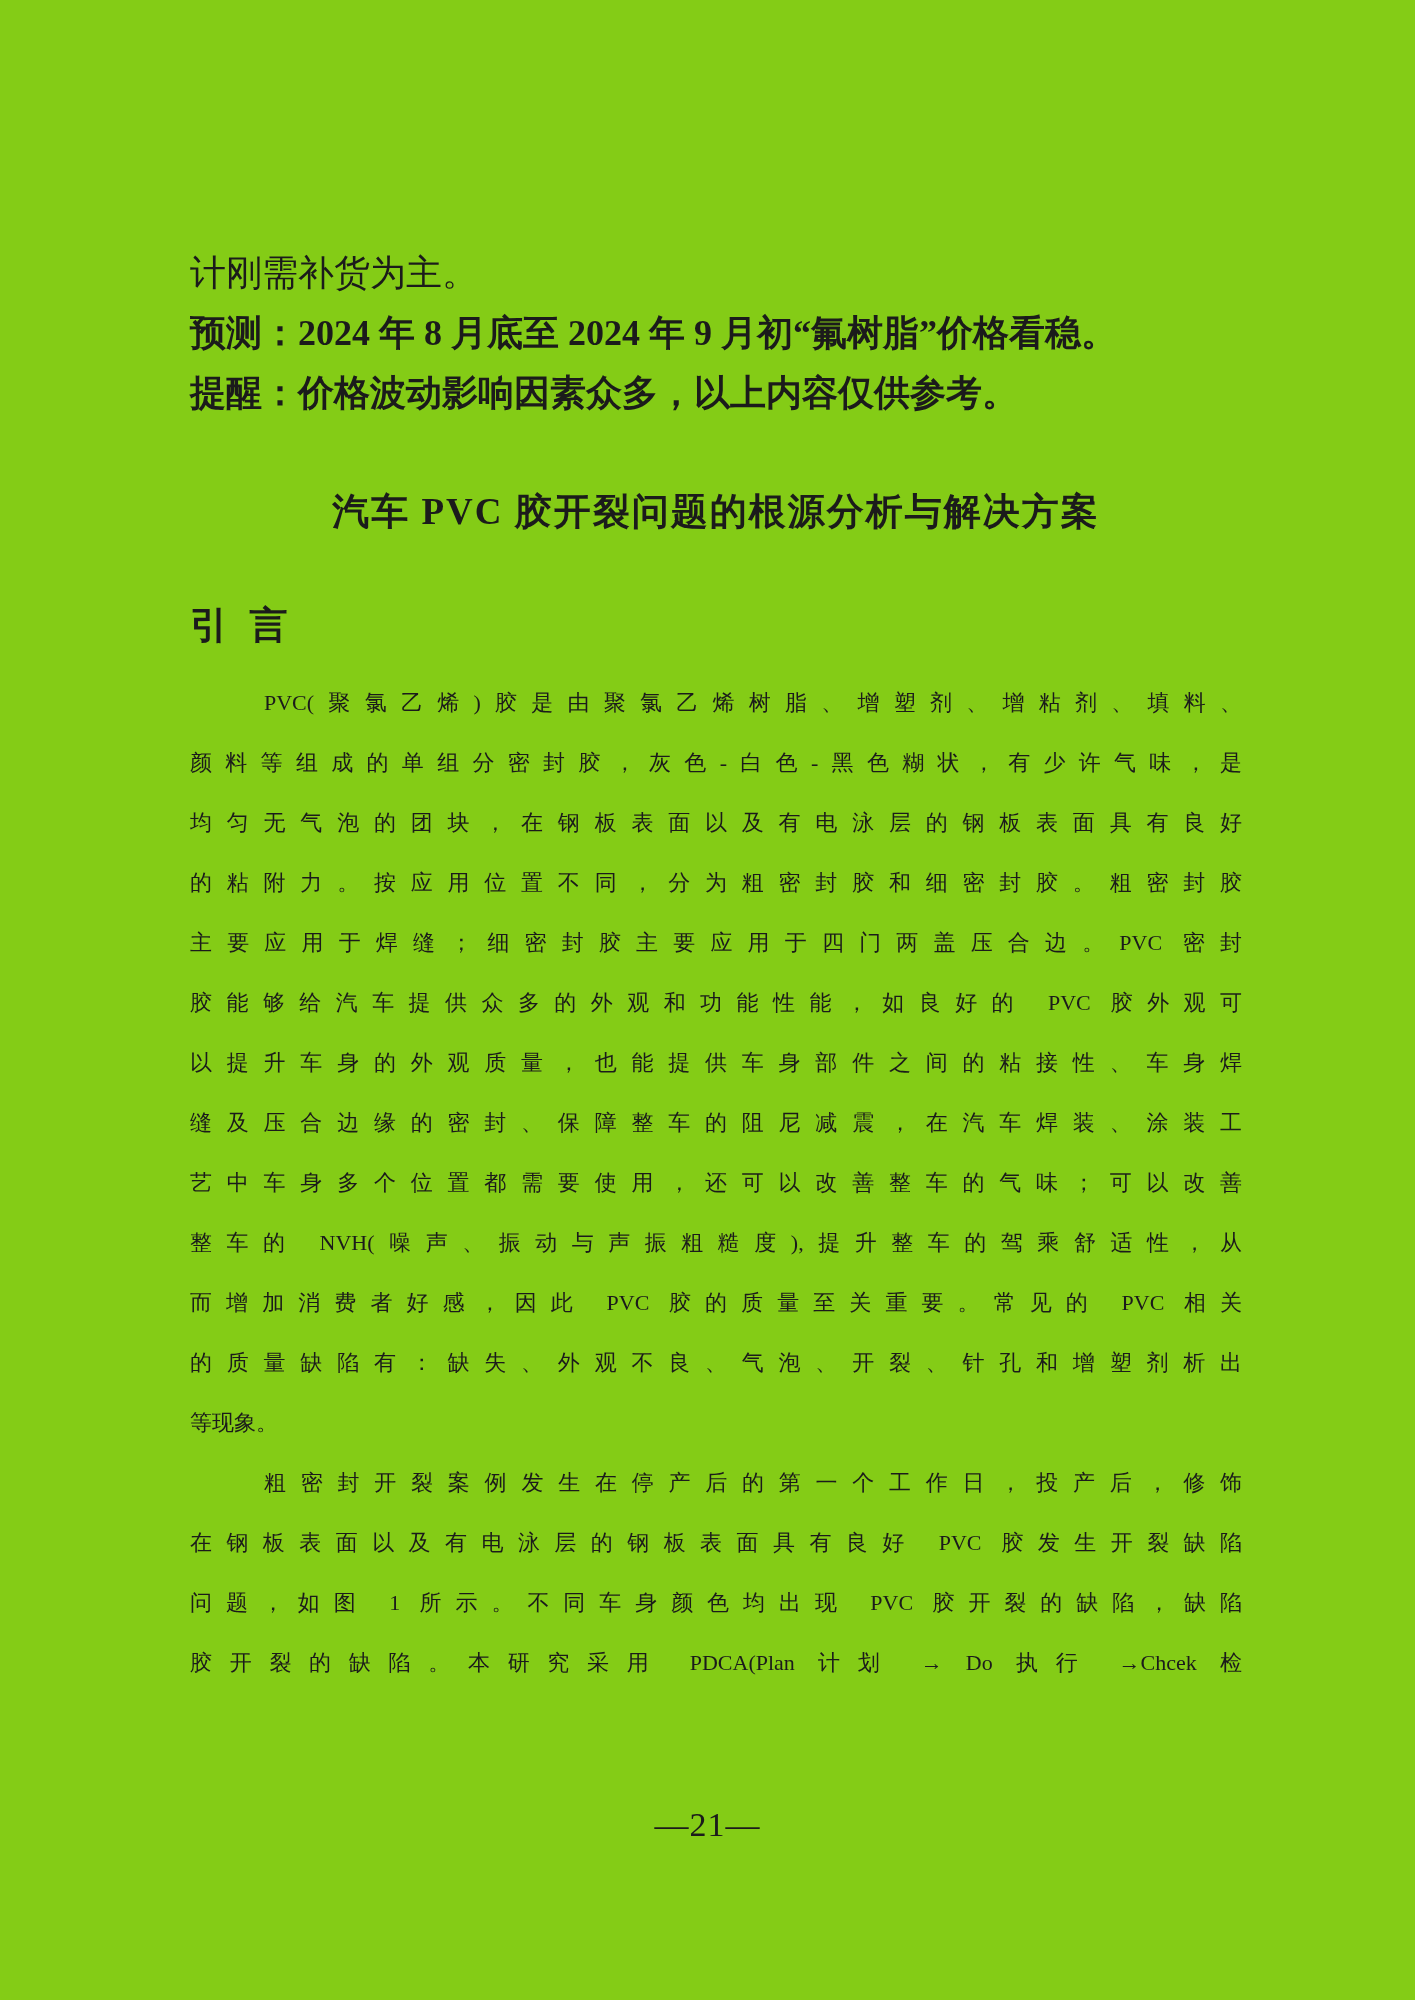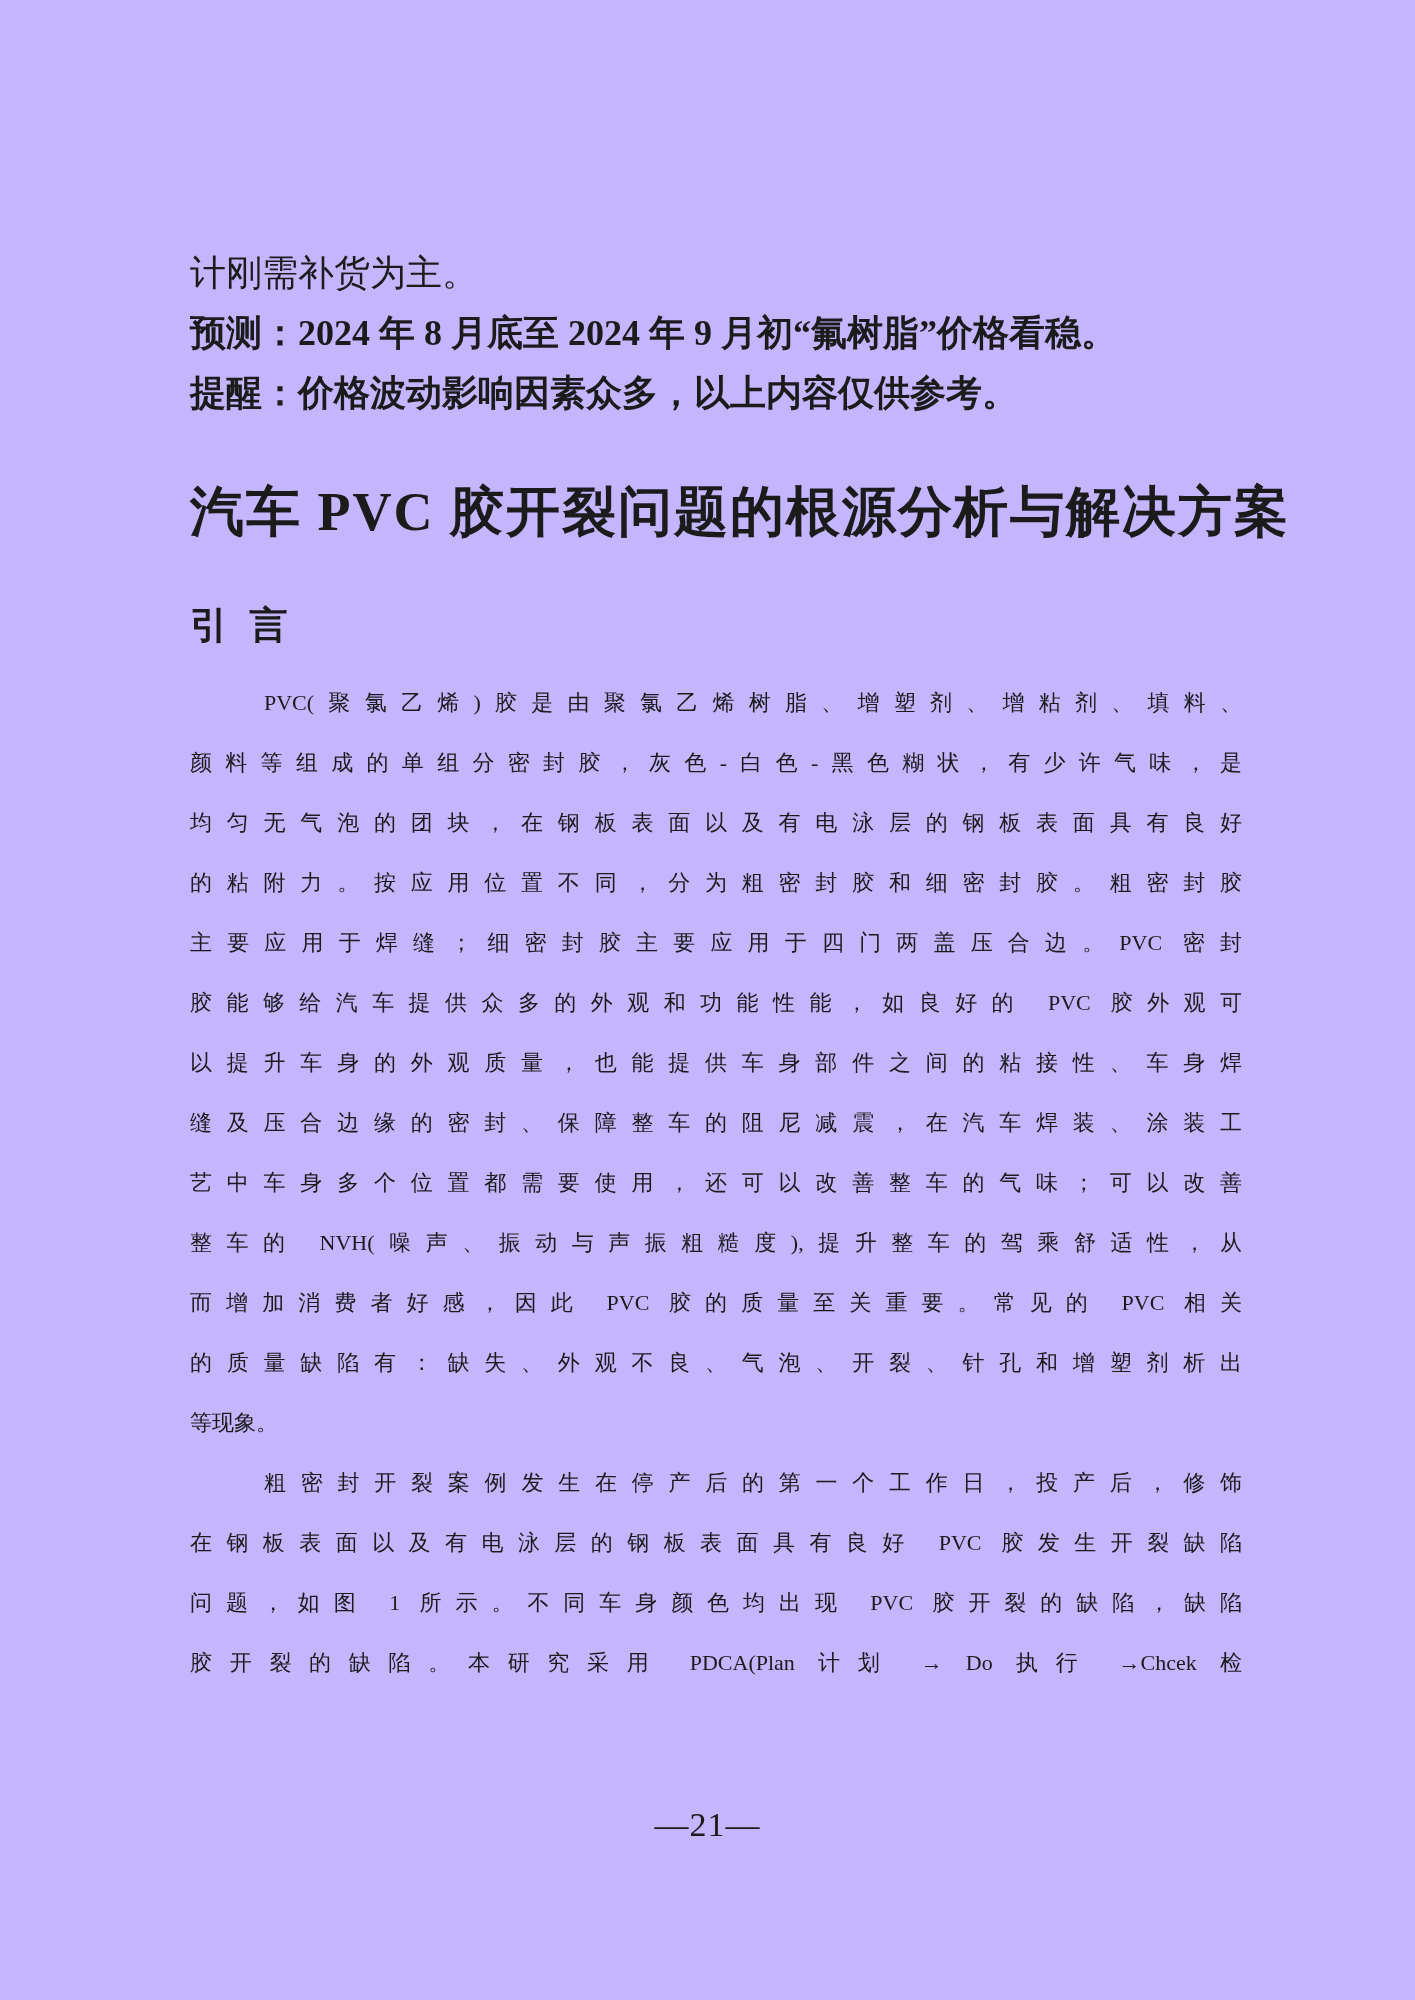--- a/index.html
+++ b/index.html
@@ -4,21 +4,21 @@
 <style>
   html, body {
     margin: 0;
     padding: 0;
     background: #ffffff;
   }
   .page {
     position: relative;
     width: 1415px;
     height: 2000px;
-    background: #c4b5fd;
+    background: #84cc16;
     color: #1b1b1b;
     font-family: "Liberation Serif", "DejaVu Serif", serif;
     overflow: hidden;
     box-sizing: border-box;
   }
   .content {
     padding: 243px 173px 0 190px;
     box-sizing: border-box;
   }
   .top-line {
@@ -31,21 +31,21 @@
   }
   .source-line {
     font-size: 35px;
     line-height: 60px;
     text-align: right;
     padding-right: 22px;
     white-space: nowrap;
   }
   .article-title {
     margin-top: 58px;
-    font-size: 54px;
+    font-size: 37px;
     line-height: 62px;
     font-weight: bold;
     text-align: center;
     letter-spacing: 2px;
     white-space: nowrap;
   }
   .section-heading {
     margin-top: 52px;
     font-size: 38px;
     line-height: 60px;

